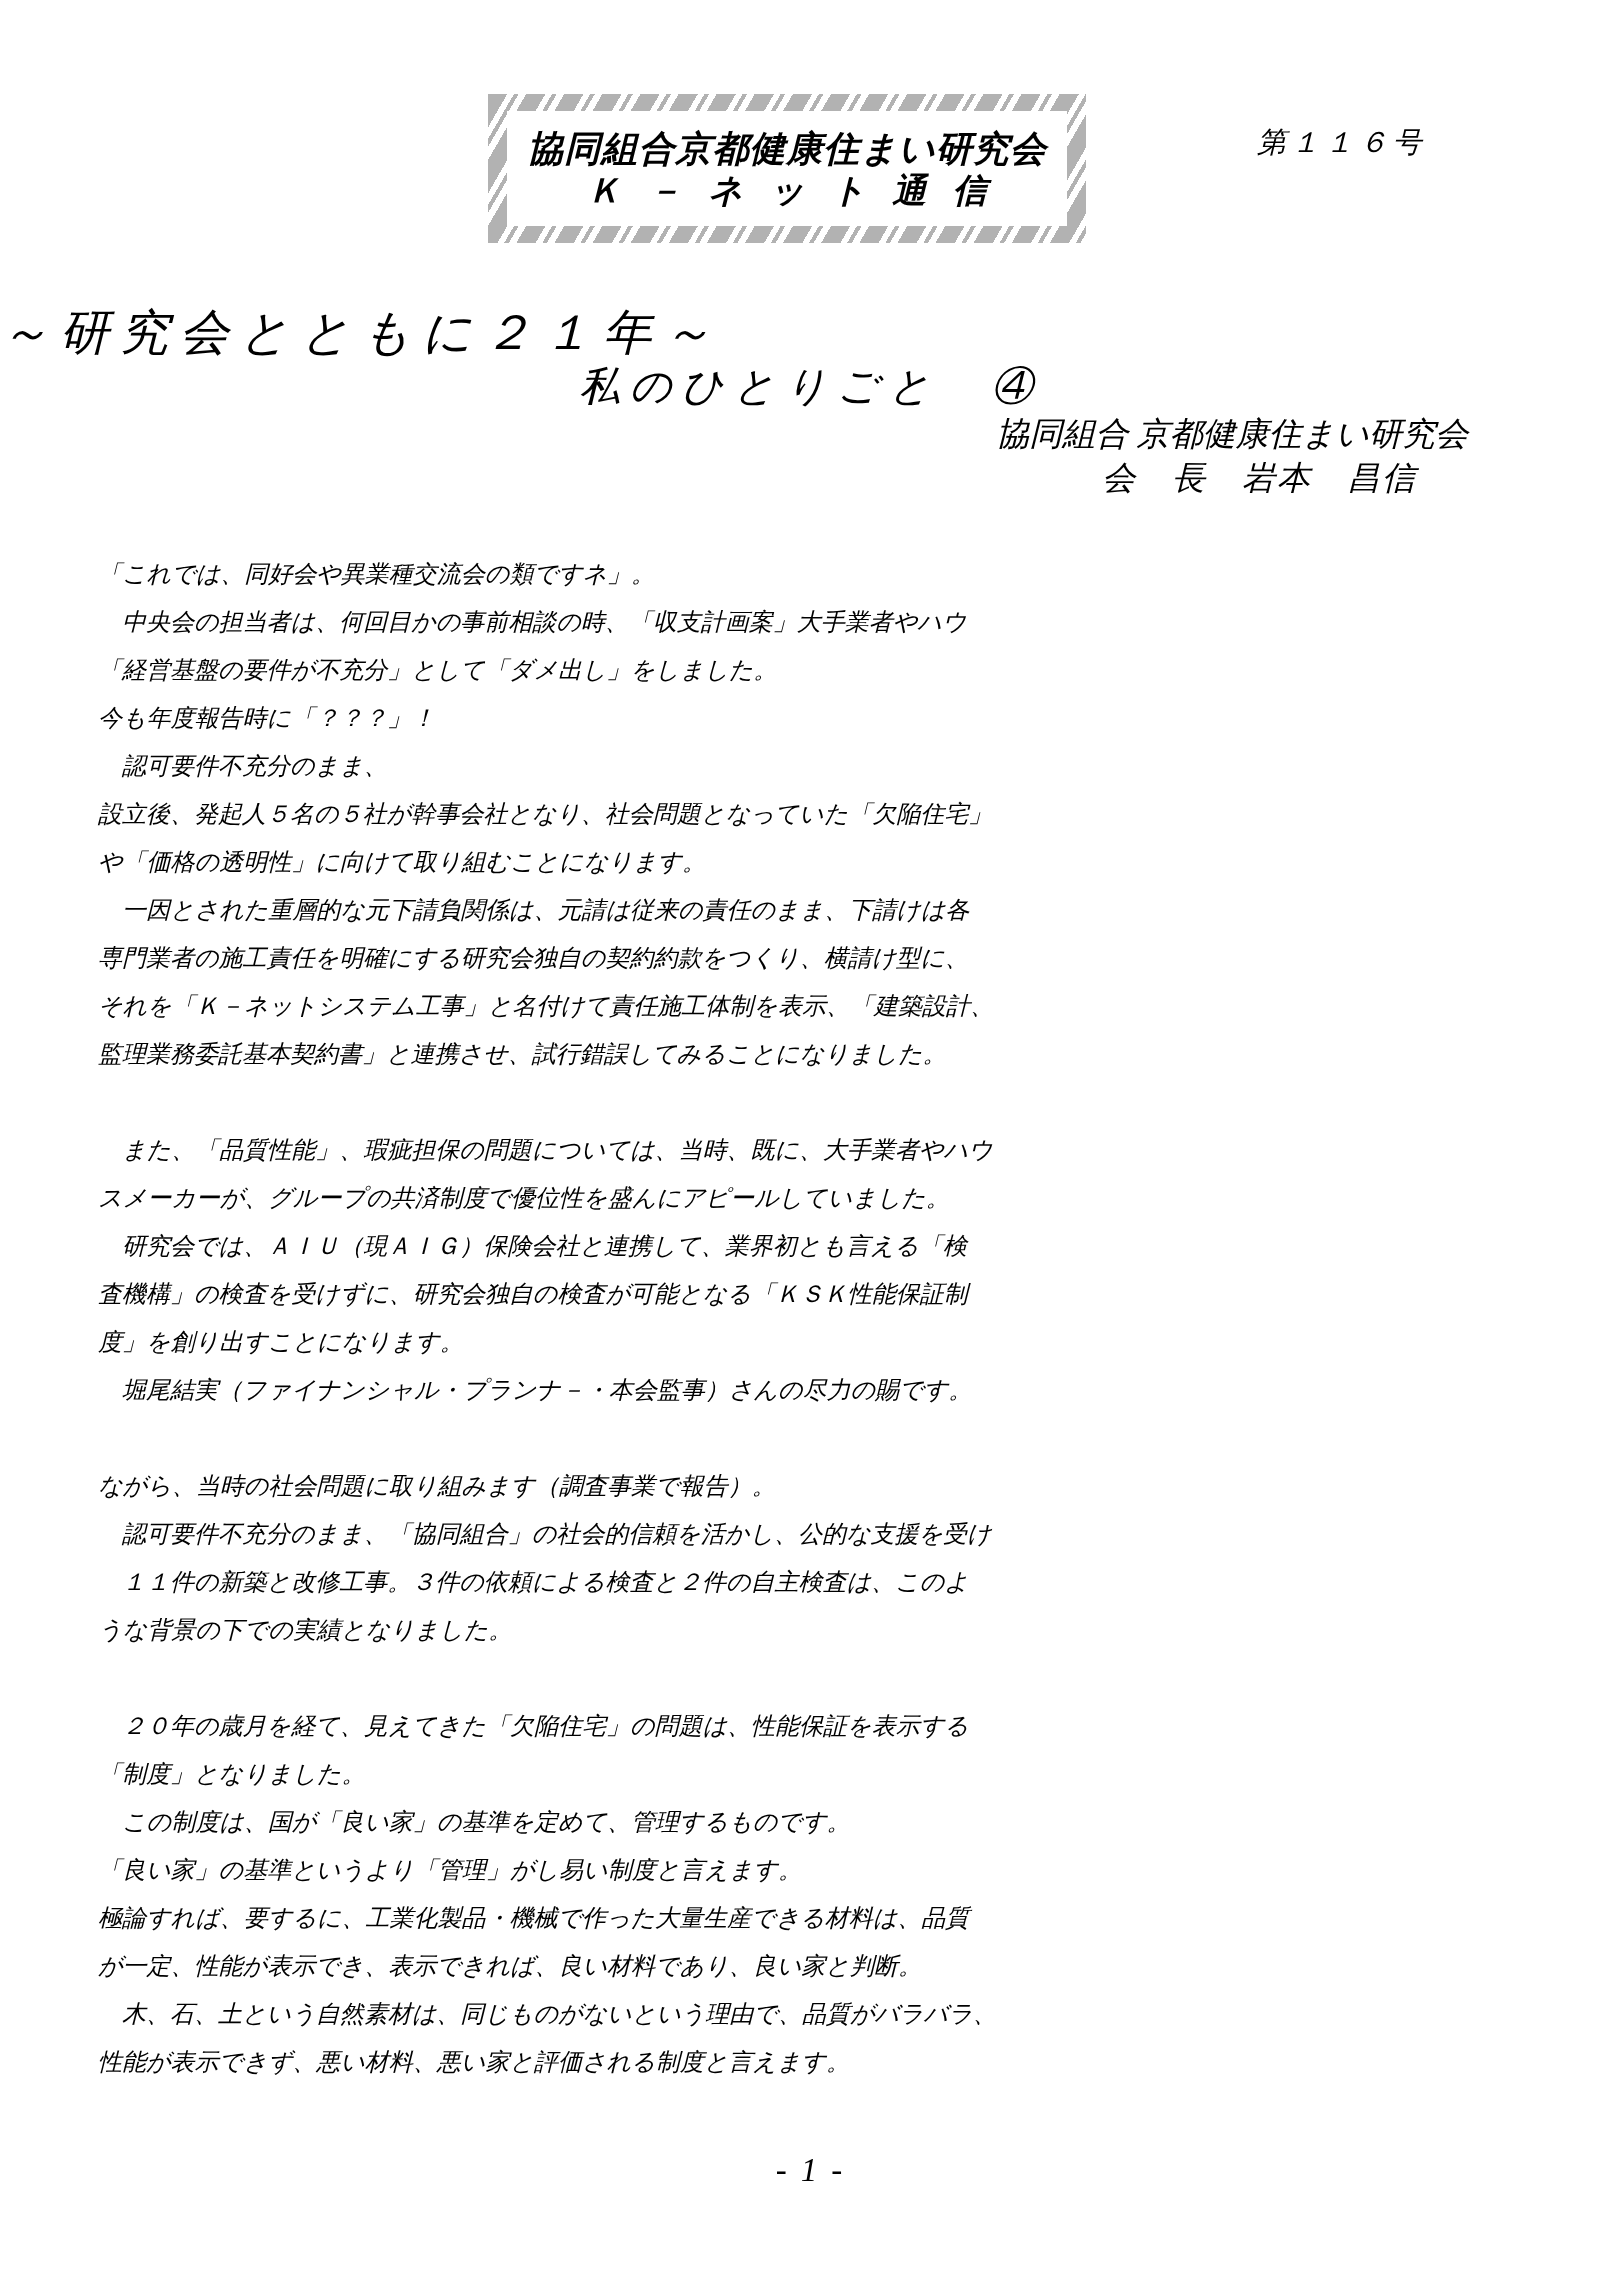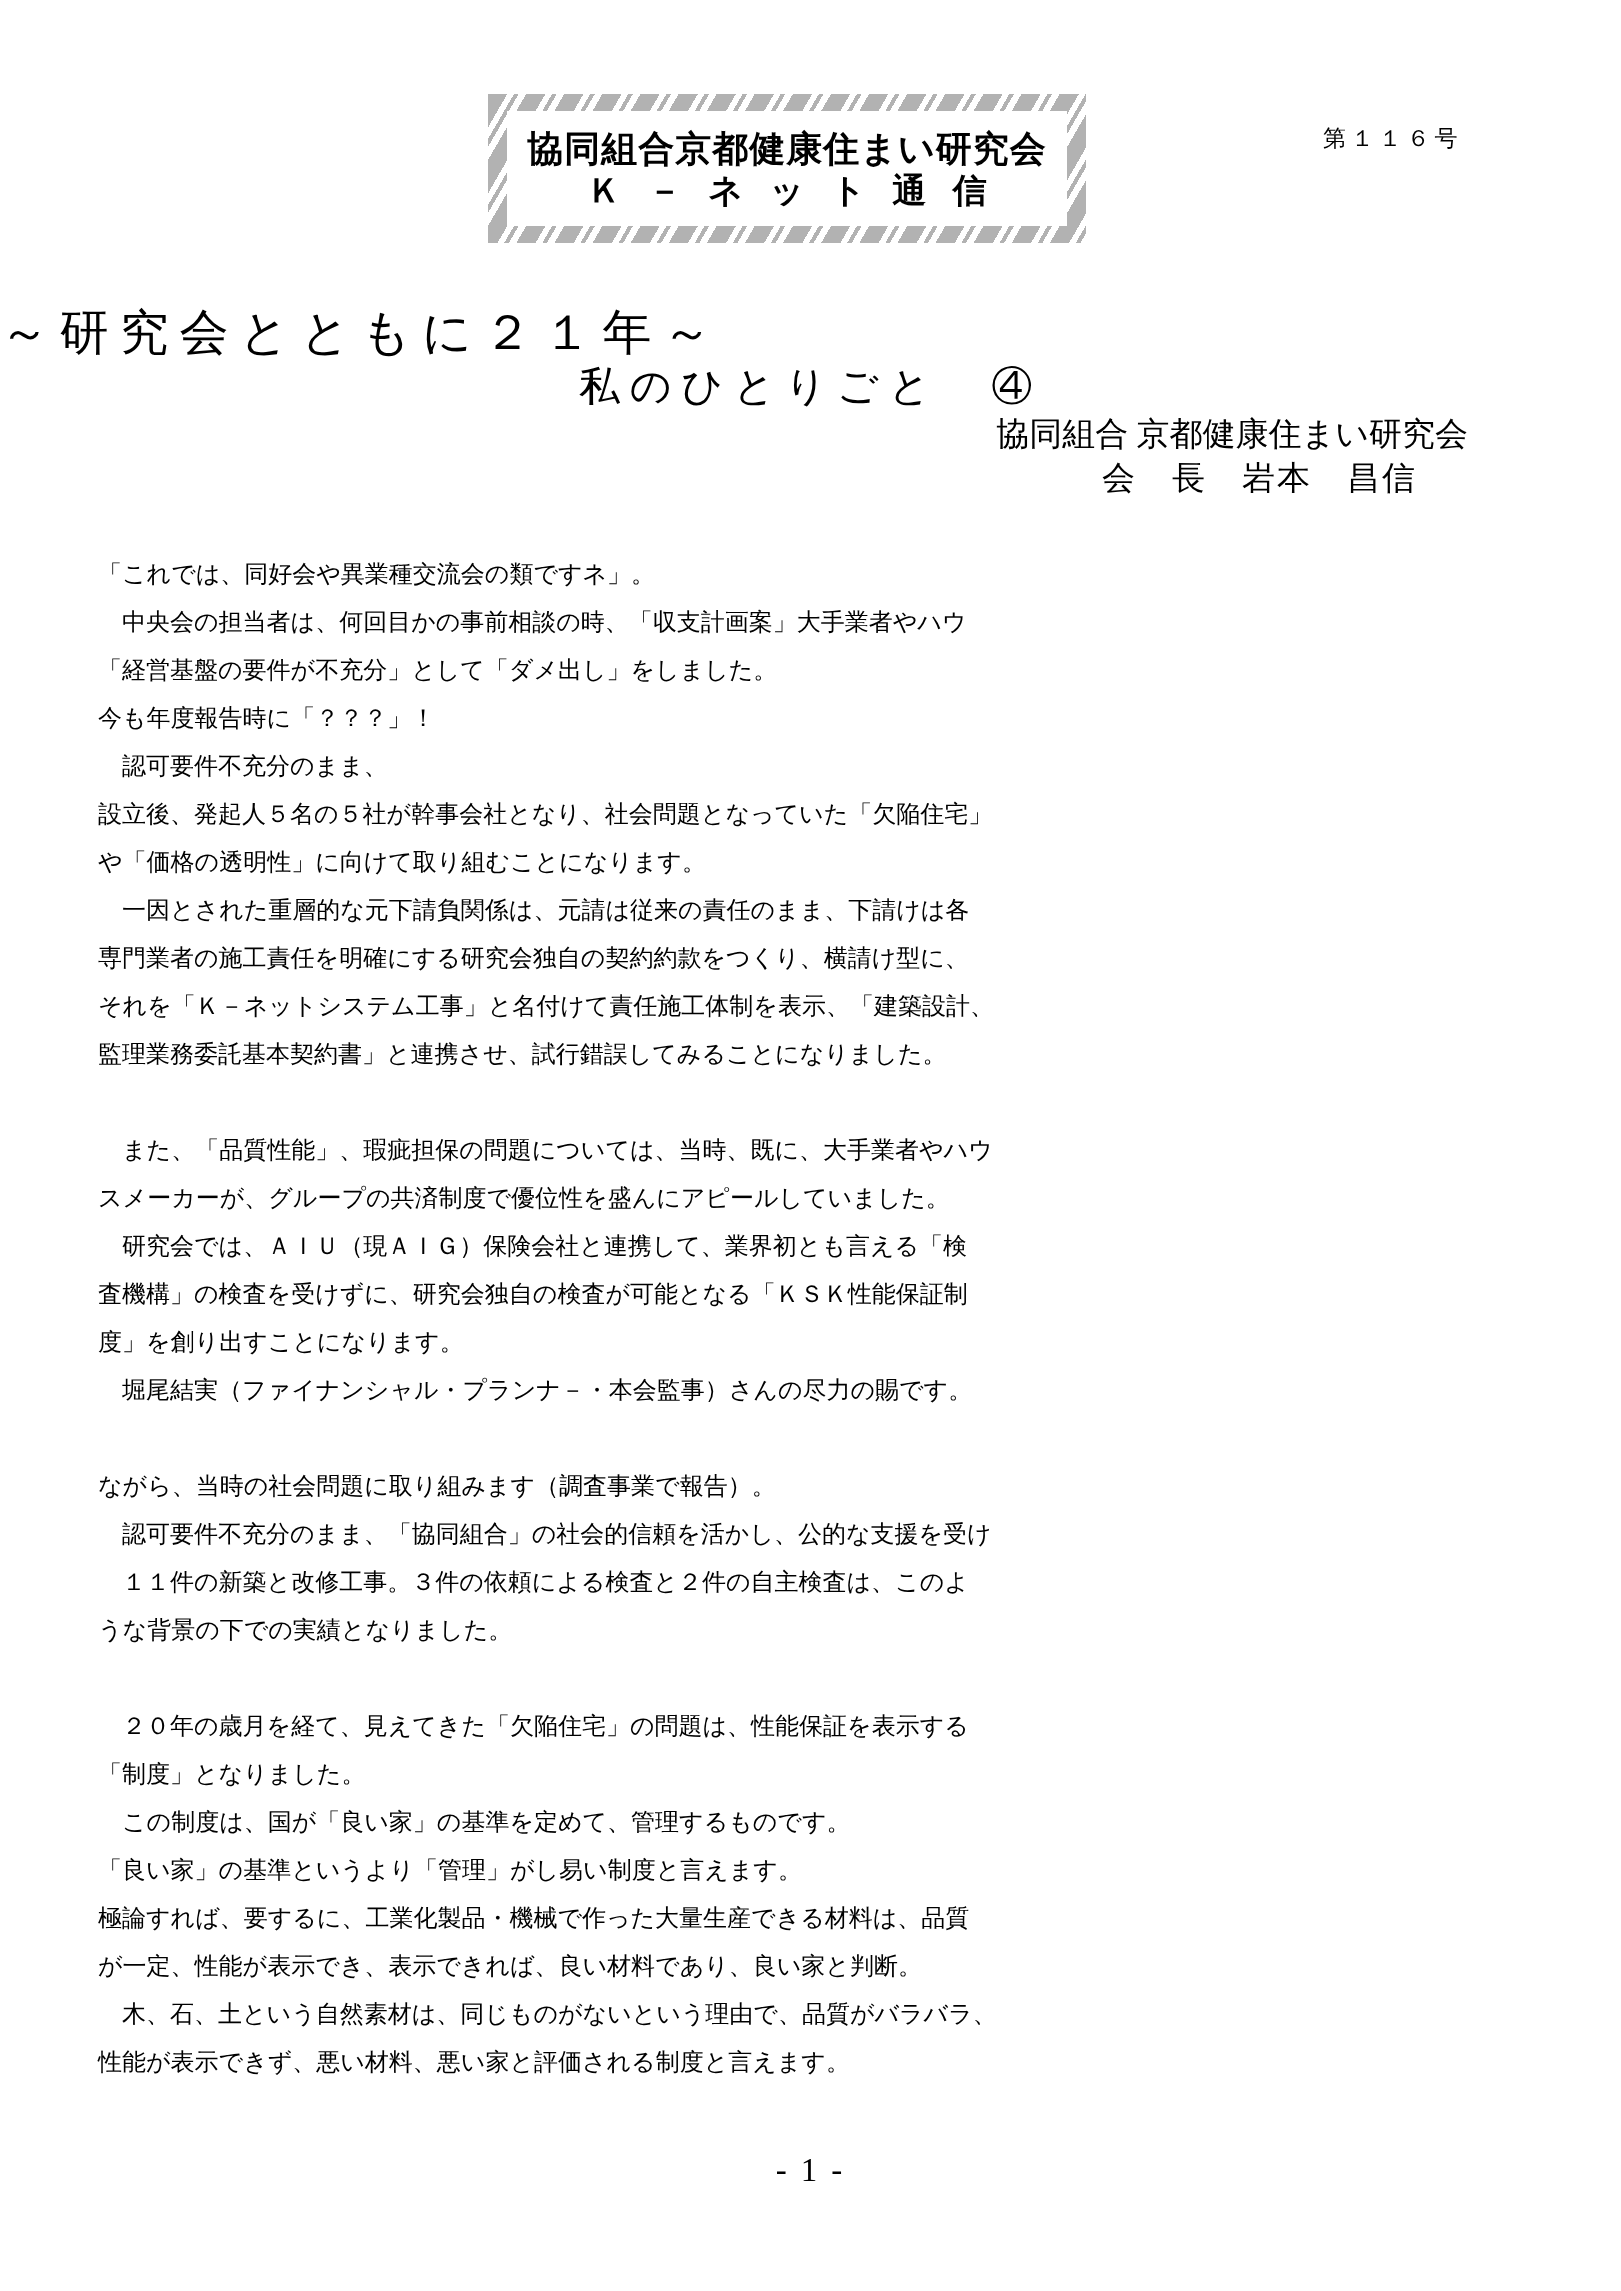--- a/index.html
+++ b/index.html
@@ -4,20 +4,21 @@
 <style>
   html, body { margin: 0; padding: 0; background: #ffffff; }
   .page {
     position: relative;
     width: 1621px;
     height: 2292px;
     background: #ffffff;
     color: #000000;
     font-family: "Liberation Serif", "DejaVu Serif", serif;
     overflow: hidden;
+    font-style: italic;
   }
 
   
   .masthead-box {
     position: absolute;
     left: 488px;
     top: 94px;
     width: 598px;
     height: 149px;
     box-sizing: border-box;
@@ -40,23 +41,23 @@
     align-items: center;
     gap: 2px;
     font-family: "Liberation Sans", "DejaVu Sans", sans-serif;
     font-weight: bold;
   }
   .org-name { font-size: 36px; letter-spacing: 1px; line-height: 1.15; white-space: nowrap; }
   .newsletter-title { font-size: 34px; letter-spacing: 26.5px; padding-left: 26.5px; line-height: 1.1; white-space: nowrap; }
 
   .issue-number {
     position: absolute;
-    left: 1323px;
+    left: 1257px;
     top: 123px;
-    font-size: 23px;
+    font-size: 29px;
     letter-spacing: 4.9px;
     white-space: nowrap;
   }
 
   .article-title {
     position: absolute;
     top: 300px;
     left: 0;
     width: 100%;
     font-size: 49px;

